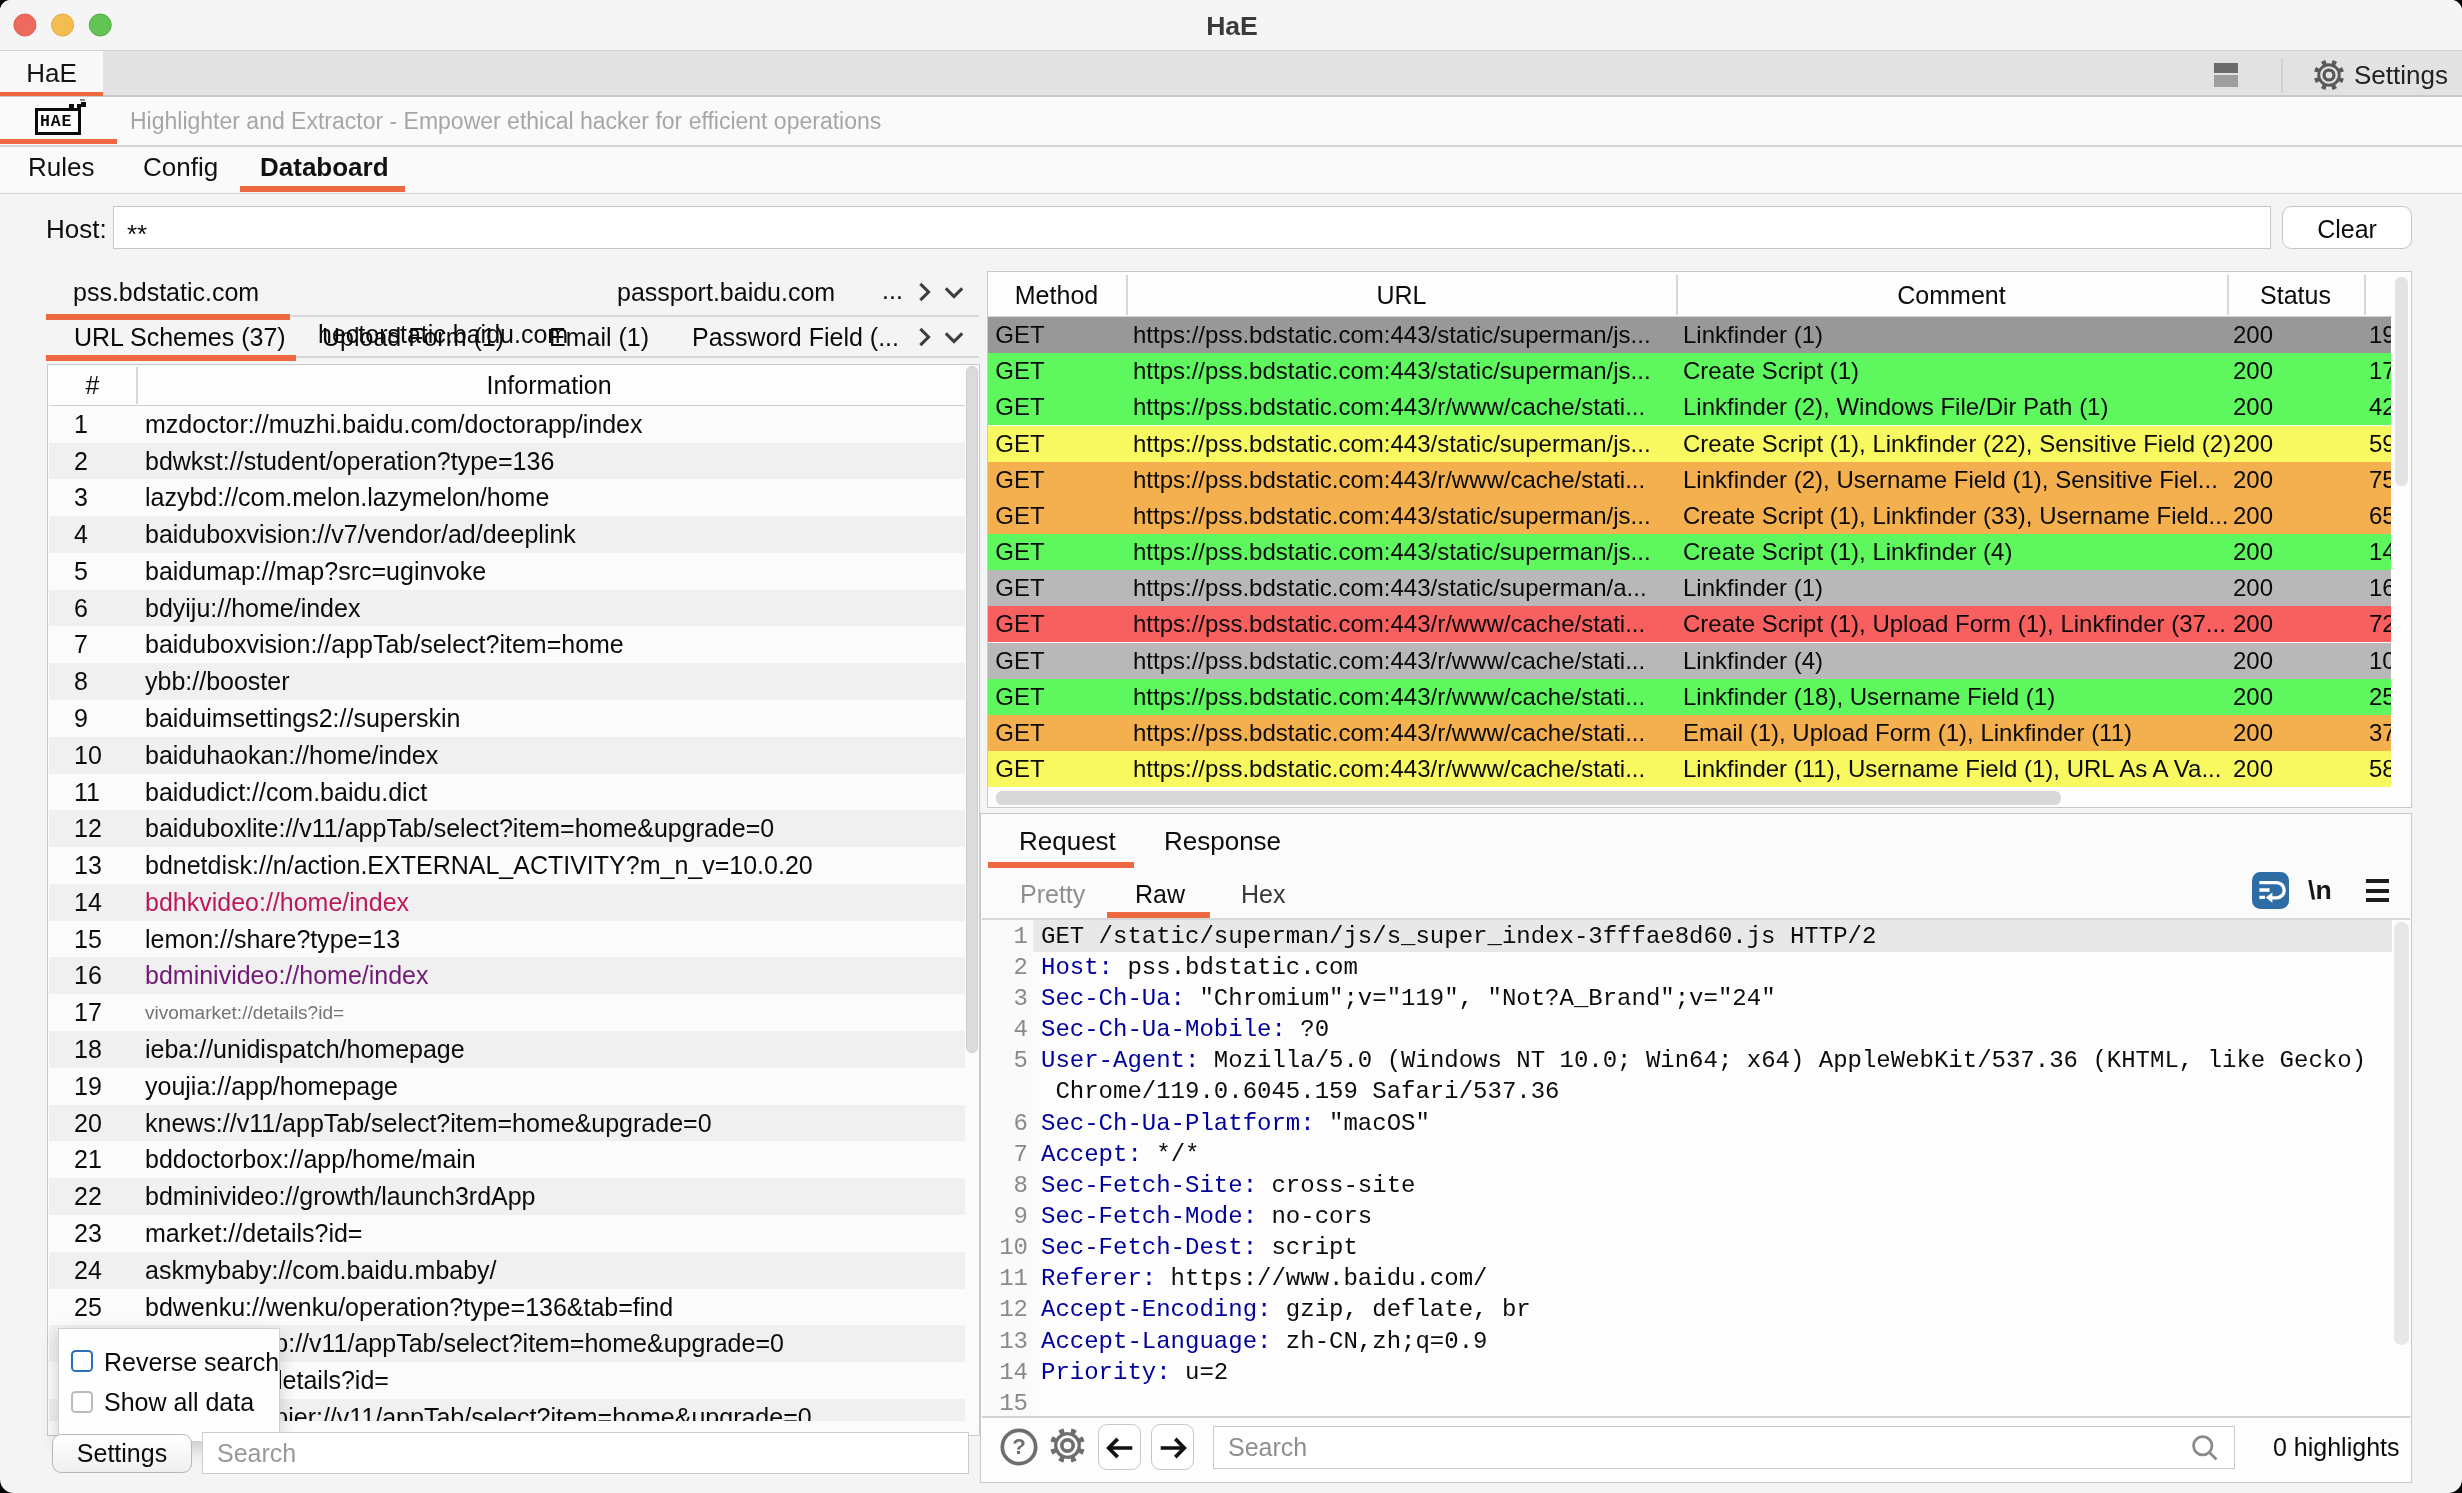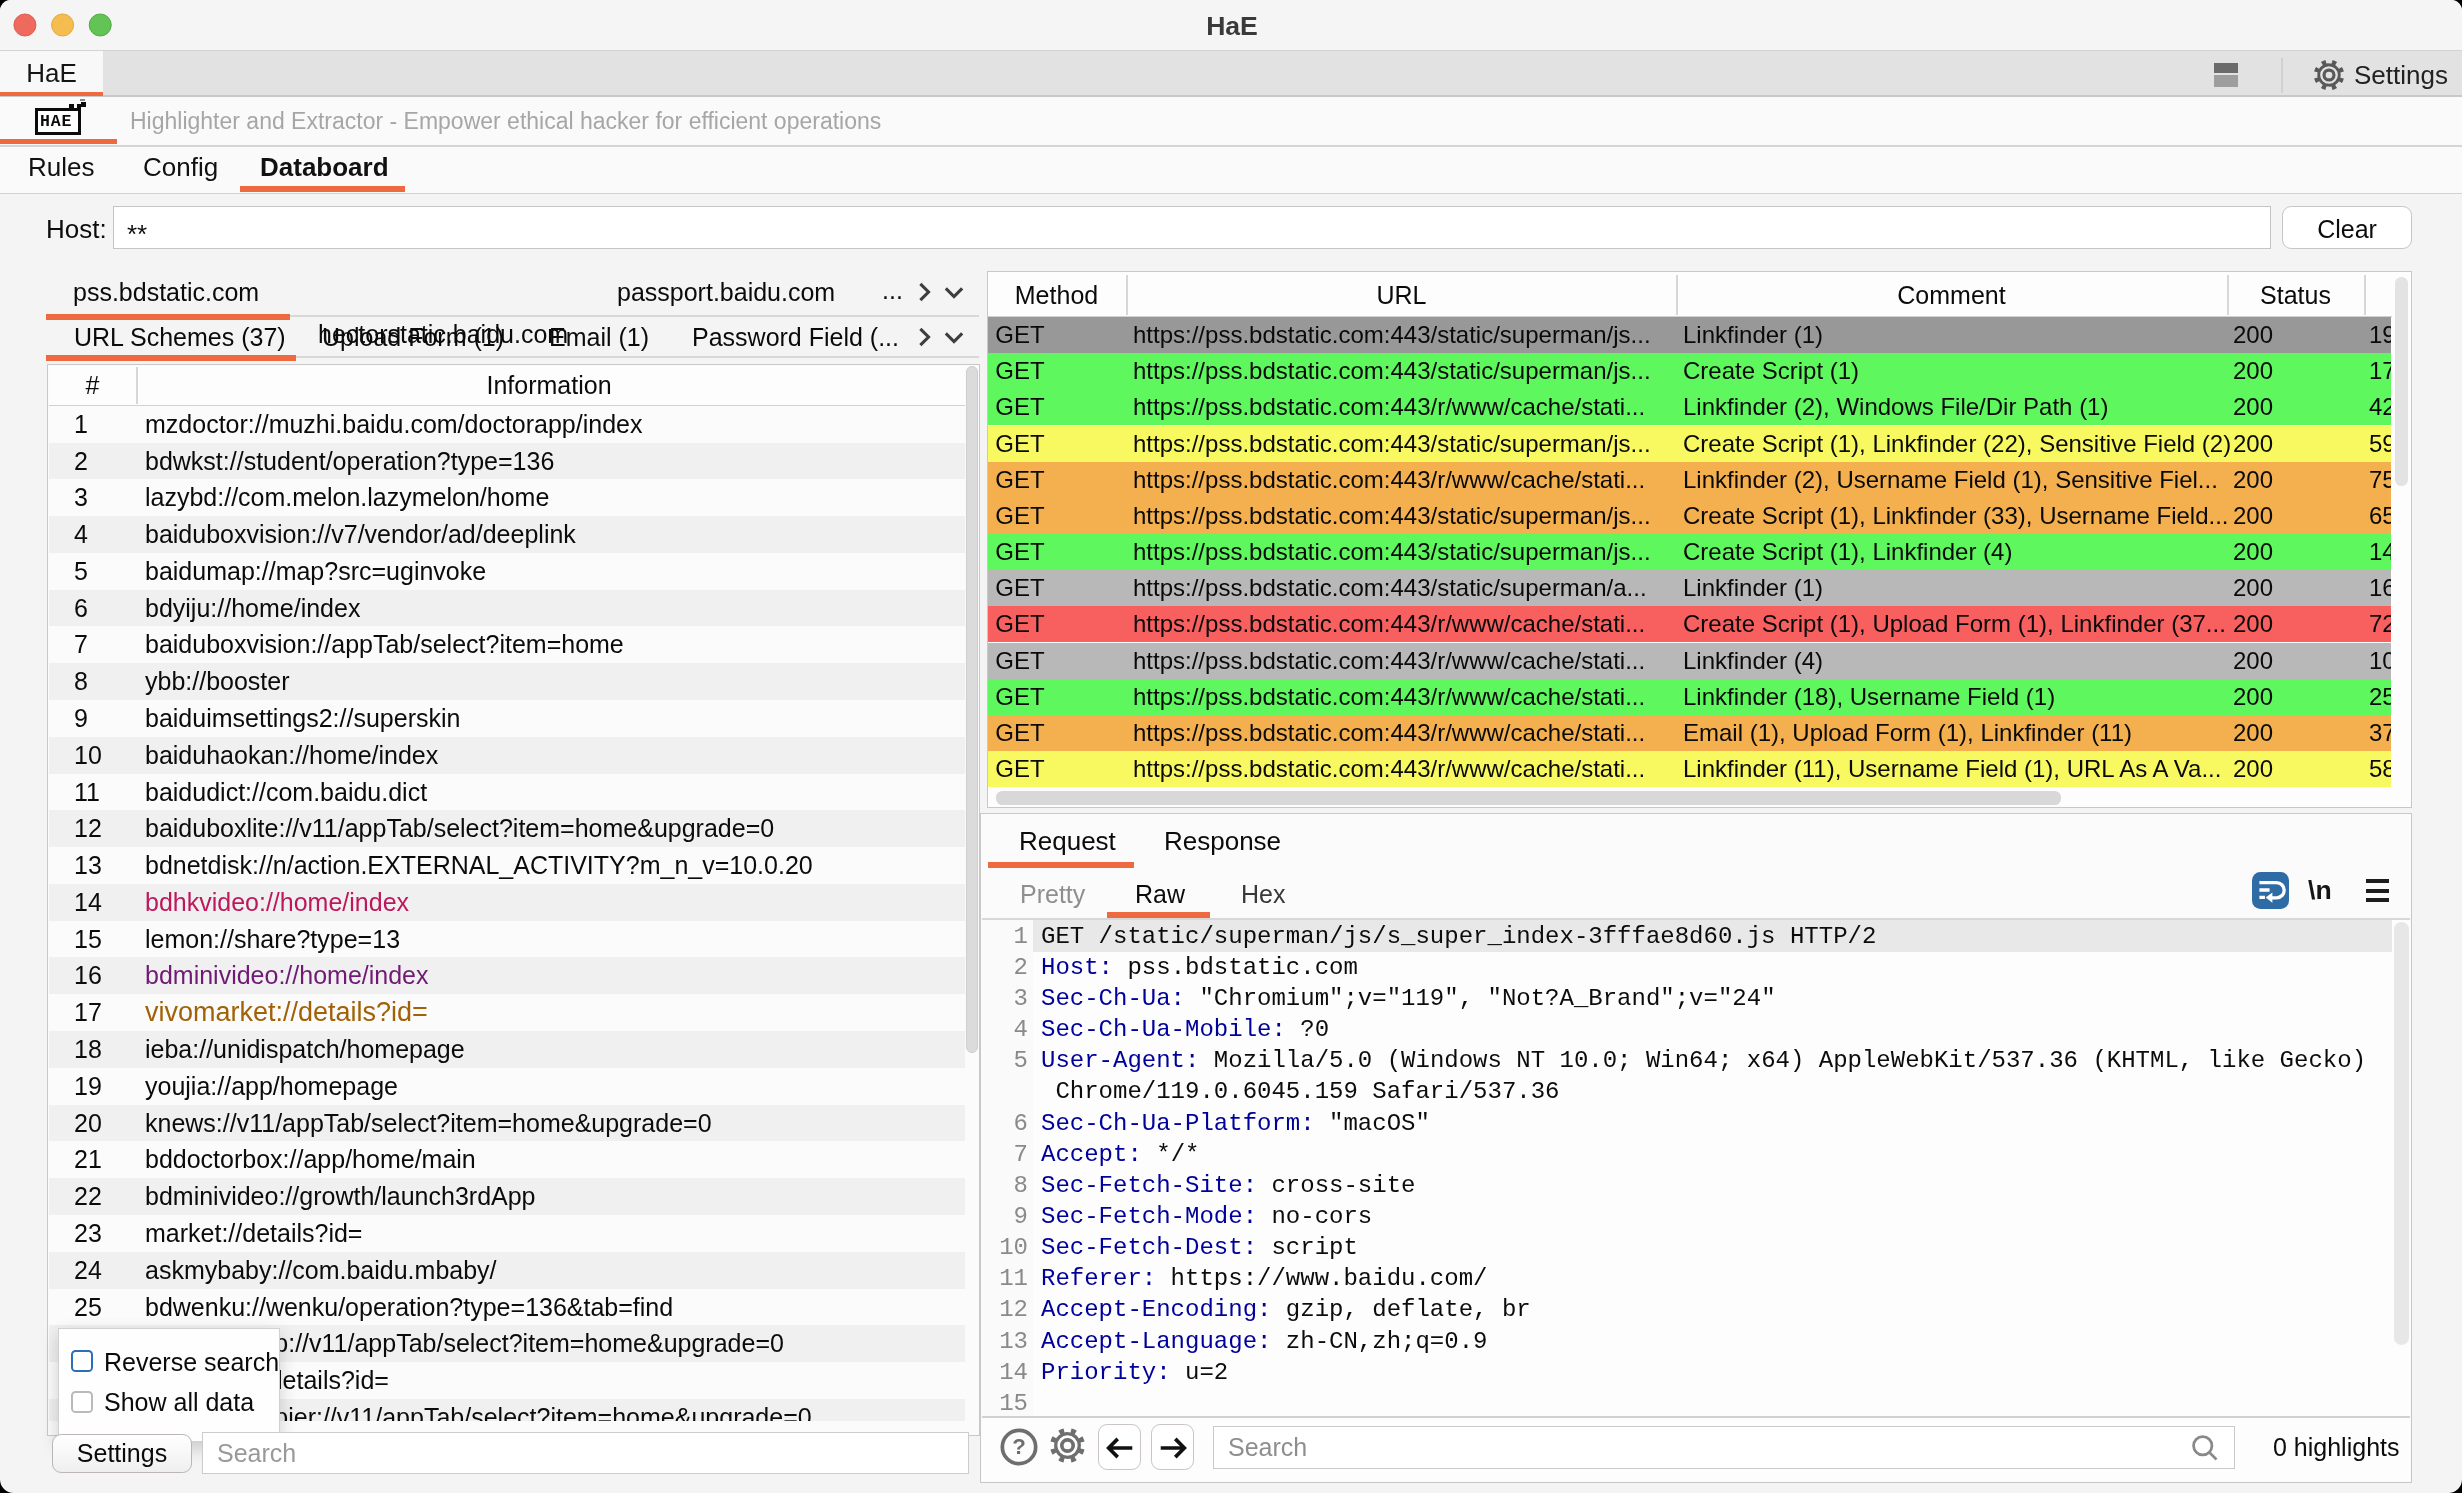--- a/index.html
+++ b/index.html
@@ -138,21 +138,21 @@
 <div class="b" style="left:49px;top:921px;width:916px;height:37px;background:#fcfbfb;overflow:hidden;">
       <div style="position:absolute;left:25px;top:1.9px;font-size:25px;line-height:33px;color:#0b0b0b;">15</div>
       <div style="position:absolute;left:96px;top:1.9px;font-size:25px;line-height:33px;color:#0b0b0b;white-space:pre;">lemon://share?type=13</div>
     </div>
 <div class="b" style="left:49px;top:957px;width:916px;height:37px;background:#f1f0f0;overflow:hidden;">
       <div style="position:absolute;left:25px;top:1.9px;font-size:25px;line-height:33px;color:#0b0b0b;">16</div>
       <div style="position:absolute;left:96px;top:1.9px;font-size:25px;line-height:33px;color:#701a75;white-space:pre;">bdminivideo://home/index</div>
     </div>
 <div class="b" style="left:49px;top:994px;width:916px;height:37px;background:#fcfbfb;overflow:hidden;">
       <div style="position:absolute;left:25px;top:1.9px;font-size:25px;line-height:33px;color:#0b0b0b;">17</div>
-      <div style="position:absolute;left:96px;top:1.9px;font-size:27px;line-height:33px;color:#a16207;white-space:pre;">vivomarket://details?id=</div>
+      <div style="position:absolute;left:96px;top:1.9px;font-size:19px;line-height:33px;color:#737373;white-space:pre;">vivomarket://details?id=</div>
     </div>
 <div class="b" style="left:49px;top:1031px;width:916px;height:37px;background:#f1f0f0;overflow:hidden;">
       <div style="position:absolute;left:25px;top:1.9px;font-size:25px;line-height:33px;color:#0b0b0b;">18</div>
       <div style="position:absolute;left:96px;top:1.9px;font-size:25px;line-height:33px;color:#0b0b0b;white-space:pre;">ieba://unidispatch/homepage</div>
     </div>
 <div class="b" style="left:49px;top:1068px;width:916px;height:37px;background:#fcfbfb;overflow:hidden;">
       <div style="position:absolute;left:25px;top:1.9px;font-size:25px;line-height:33px;color:#0b0b0b;">19</div>
       <div style="position:absolute;left:96px;top:1.9px;font-size:25px;line-height:33px;color:#0b0b0b;white-space:pre;">youjia://app/homepage</div>
     </div>
 <div class="b" style="left:49px;top:1105px;width:916px;height:37px;background:#f1f0f0;overflow:hidden;">

